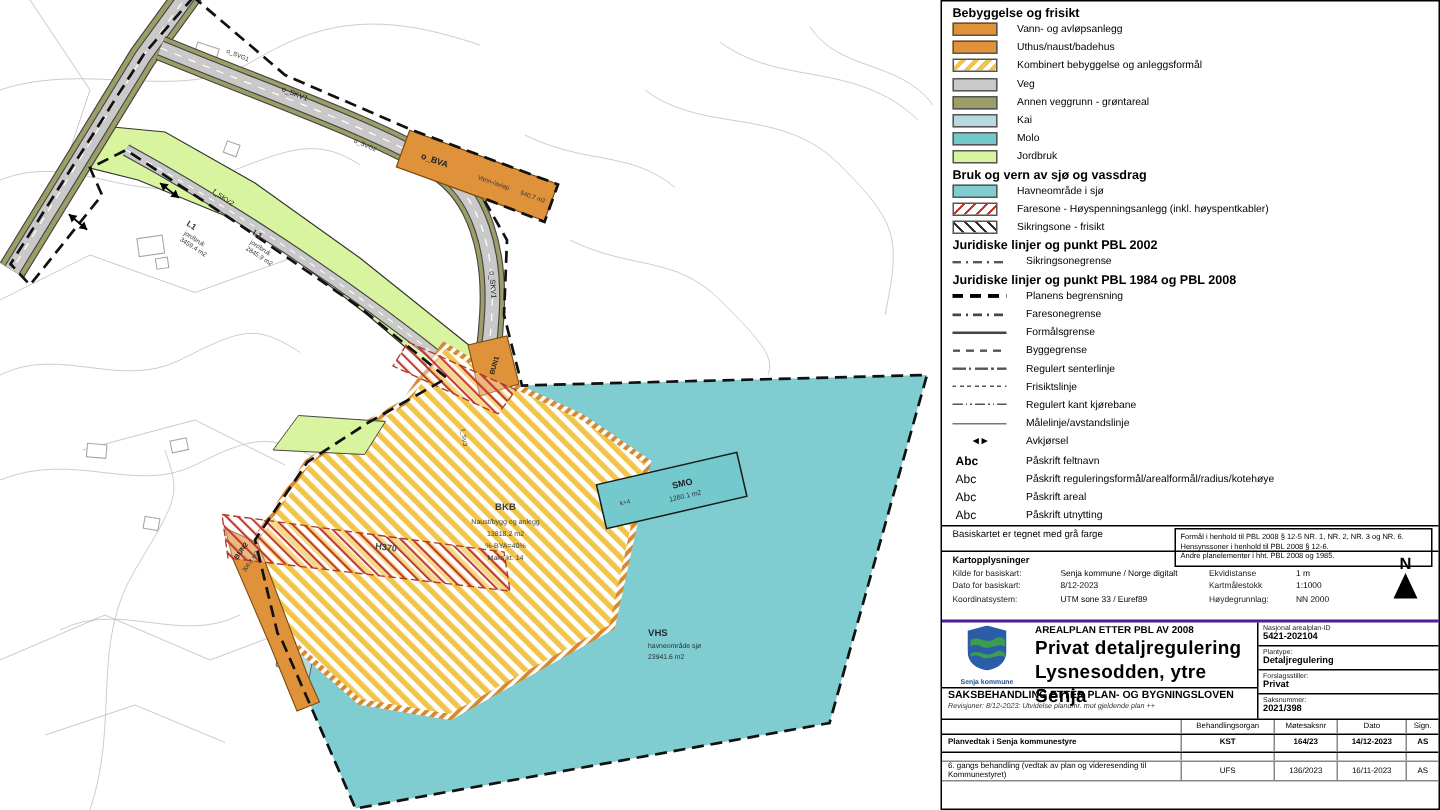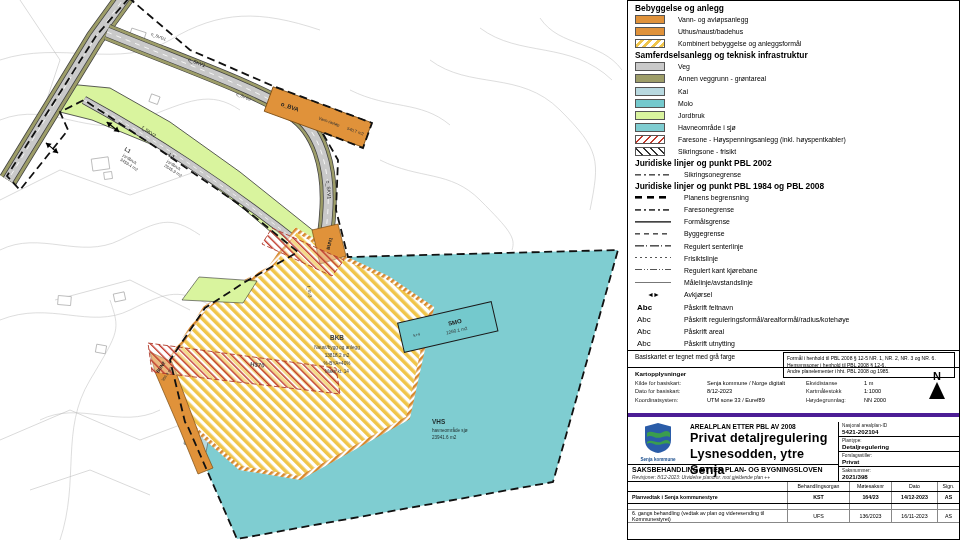--- a/index.html
+++ b/index.html
@@ -48,21 +48,21 @@
   .klabel{width:72px;color:#222;}
   .kvalue{}
   #kleft{position:absolute;left:7px;top:11px;width:165px;}
   #kright{position:absolute;left:178px;top:11px;width:110px;}
   #kright .klabel{width:58px;}
   #north{position:absolute;right:14px;top:3px;text-align:center;}
   #north .nN{font-weight:bold;font-size:11px;line-height:10px;}
   #north .tri{width:0;height:0;border-left:8px solid transparent;border-right:8px solid transparent;
               border-bottom:17px solid #000;margin:1px auto 0;}
   
-  #bottomflex{border-top:4px solid #4c1d95;display:flex;flex:0 0 auto;height:64px;align-items:flex-end;}
+  #bottomflex{border-top:2px solid #4c1d95;display:flex;flex:0 0 auto;height:64px;}
   #bfleft{flex:1;display:flex;flex-direction:column;min-width:0;}
   #tbmain{display:flex;border-bottom:1px solid #000;height:43px;}
   #logobox{width:60px;text-align:center;padding-top:2px;flex:0 0 auto;}
   #logotext{font-size:4.6px;color:#1c4f8d;font-weight:bold;line-height:1.1;}
   #titles{flex:1;padding-left:2px;min-width:0;}
   .t-small{font-size:6.6px;font-weight:bold;margin-top:2px;}
   .t-big{font-size:12.6px;font-weight:bold;line-height:1.28;letter-spacing:.2px;}
   #saks{padding:1px 4px;flex:1;}
   #saksh{font-size:7px;font-weight:bold;}
   #saksrev{font-size:4.8px;font-style:italic;color:#333;margin-top:2px;}
@@ -235,54 +235,54 @@
     <text transform="translate(158,38) rotate(22)" font-size="4.2" text-anchor="middle" fill="#333">o_SVG1</text>
     <text transform="translate(148,133) rotate(34)" font-size="4.8" text-anchor="middle" fill="#222">f_SKV2</text>
     <text transform="translate(308,292) rotate(82)" font-size="4.2" text-anchor="middle" fill="#333">f_SV3</text>
   </g>
 </svg>
 </div>
 
 <div id="panel">
   <div id="legend">
     <div id="legend-sections">
-        <div class="lg-head">Bebyggelse og anlegg</div>
+        <div class="lg-head">Bebyggelse og frisikt</div>
         <div class="lg-item">
           <span class="sw sw-orange"></span>
           <span class="lg-label">Vann- og avløpsanlegg</span>
         </div>
         <div class="lg-item">
           <span class="sw sw-orange"></span>
           <span class="lg-label">Uthus/naust/badehus</span>
         </div>
         <div class="lg-item">
           <span class="sw sw-hatch-yellow"></span>
           <span class="lg-label">Kombinert bebyggelse og anleggsformål</span>
         </div>
-        <div class="lg-head">Samferdselsanlegg og teknisk infrastruktur</div>
         <div class="lg-item">
           <span class="sw sw-gray"></span>
           <span class="lg-label">Veg</span>
         </div>
         <div class="lg-item">
           <span class="sw sw-olive"></span>
           <span class="lg-label">Annen veggrunn - grøntareal</span>
         </div>
         <div class="lg-item">
           <span class="sw sw-lightblue"></span>
           <span class="lg-label">Kai</span>
         </div>
         <div class="lg-item">
           <span class="sw sw-teal"></span>
           <span class="lg-label">Molo</span>
         </div>
         <div class="lg-item">
           <span class="sw sw-green"></span>
           <span class="lg-label">Jordbruk</span>
         </div>
+        <div class="lg-head">Bruk og vern av sjø og vassdrag</div>
         <div class="lg-item">
           <span class="sw sw-teal2"></span>
           <span class="lg-label">Havneområde i sjø</span>
         </div>
         <div class="lg-item">
           <span class="sw sw-hatch-red"></span>
           <span class="lg-label">Faresone - Høyspenningsanlegg (inkl. høyspentkabler)</span>
         </div>
         <div class="lg-item">
           <span class="sw sw-hatch-black"></span>

